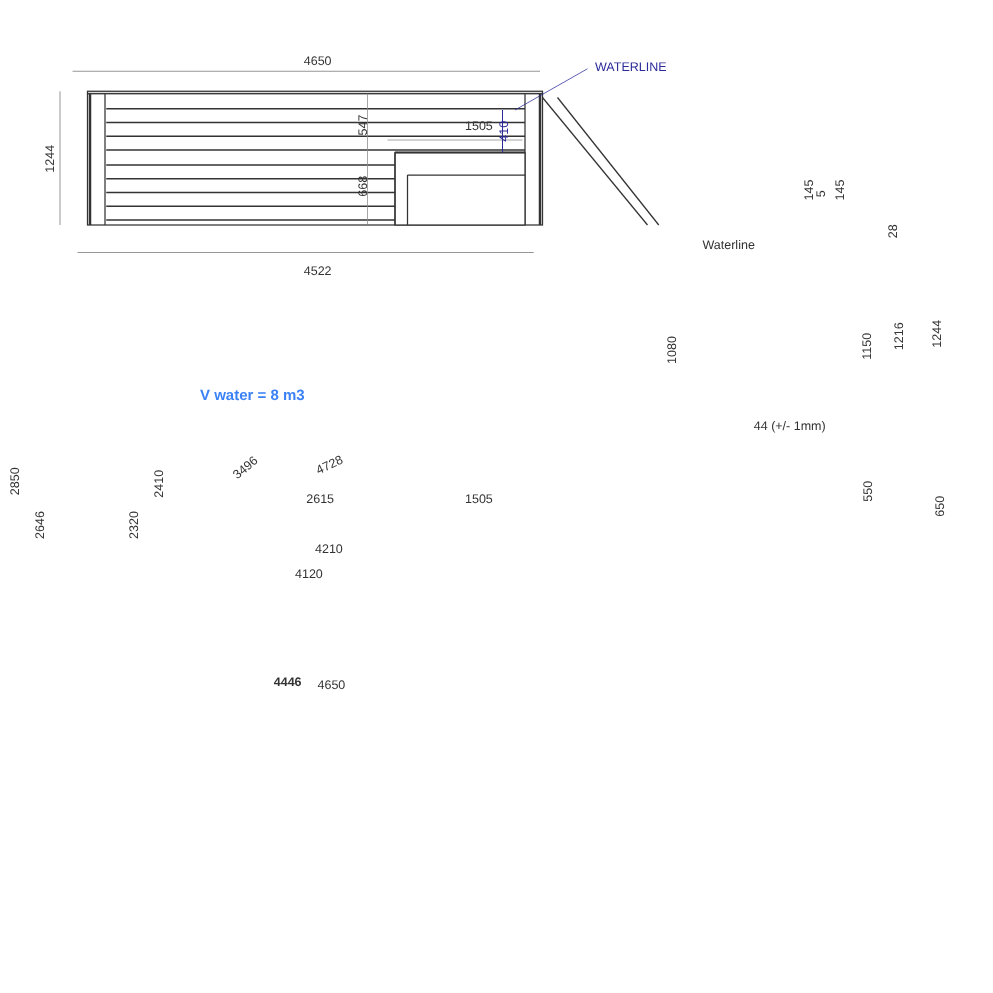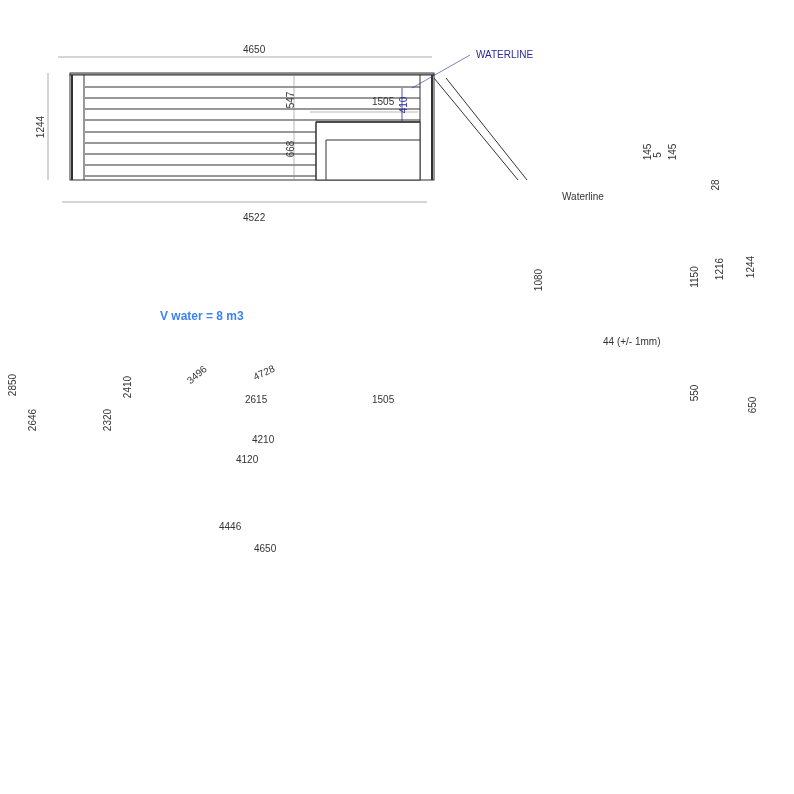--- a/index.html
+++ b/index.html
@@ -204,18 +204,18 @@
   <span class="lbl v" style="left:2px;top:380px;">2850</span>
   <span class="lbl v" style="left:22px;top:415px;">2646</span>
   <span class="lbl v" style="left:117px;top:382px;">2410</span>
   <span class="lbl v" style="left:97px;top:415px;">2320</span>
   <span class="lbl" style="left:186px;top:370px;transform:rotate(-40deg);">3496</span>
   <span class="lbl" style="left:253px;top:368px;transform:rotate(-25deg);">4728</span>
   <span class="lbl" style="left:203px;top:395px;margin-left:42px;">2615</span>
   <span class="lbl" style="left:252px;top:435px;">4210</span>
   <span class="lbl" style="left:236px;top:455px;">4120</span>
   <span class="lbl" style="left:372px;top:395px;">1505</span>
-  <span class="lbl" style="left:219px;top:522px;">4446</span>
+  <span class="lbl" style="left:219px;top:542px;font-weight:bold;">4446</span>
   <span class="lbl" style="left:254px;top:544px;">4650</span>
 </div>
 
 
 
 
 </body></html>

